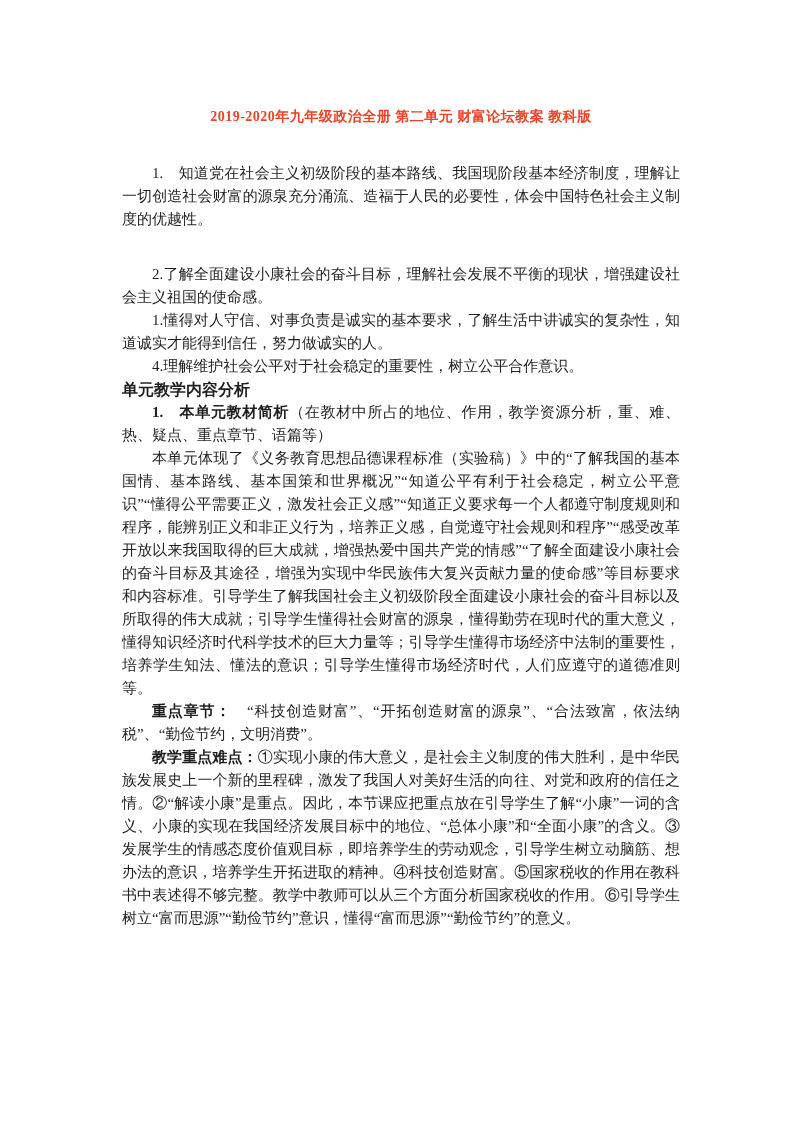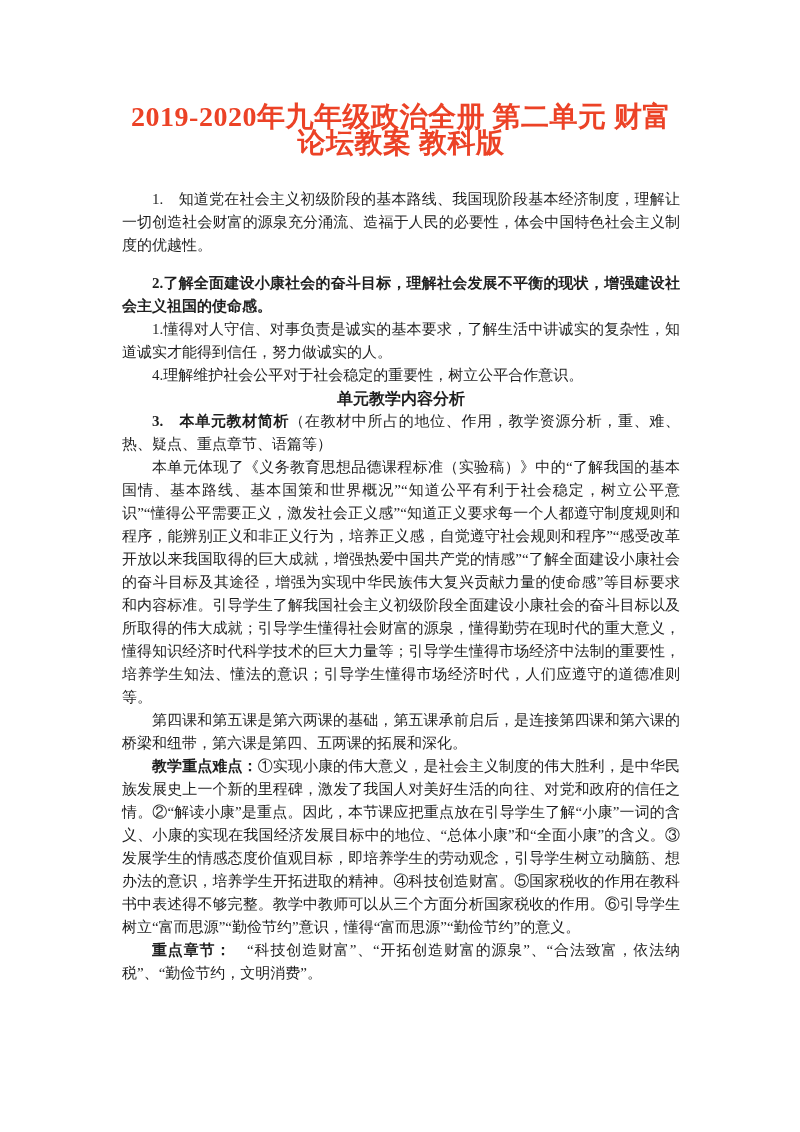--- a/index.html
+++ b/index.html
@@ -11,62 +11,59 @@
     background: #ffffff;
     overflow: hidden;
     font-family: "Liberation Serif", "DejaVu Serif", serif;
     color: #1f1f1f;
   }
   .content {
     padding: 104px 120px 0 122px;
   }
   .doc-title {
     margin: 0 0 32px 0;
-    font-size: 28px;
+    font-size: 14px;
     font-weight: bold;
     text-align: center;
     line-height: 26px;
     letter-spacing: 0.5px;
     font-family: "Liberation Serif", "DejaVu Serif", serif;
   }
   .doc-body {
     font-size: 15px;
     line-height: 23px;
   }
   .para {
     margin: 0;
     text-align: justify;
     text-indent: 2em;
   }
   .para.center {
-    text-align: center;
     text-indent: 0;
   }
   .para.heading {
     font-weight: bold;
     font-size: 16px;
   }
   .para.space-before {
-    margin-top: 15px;
-    font-weight: bold;
+    margin-top: 32px;
   }
   .b { font-weight: bold; }
 </style>
 </head>
 <body>
 
 <div class="page">
   <div class="content">
     <h1 class="doc-title" style="color: rgb(236, 66, 38);">2019-2020年九年级政治全册 第二单元 财富论坛教案 教科版</h1>
     <div class="doc-body">
         <p class="para"><span>1.　知道党在社会主义初级阶段的基本路线、我国现阶段基本经济制度，理解让一切创造社会财富的源泉充分涌流、造福于人民的必要性，体会中国特色社会主义制度的优越性。</span></p>
         <p class="para space-before"><span>2.了解全面建设小康社会的奋斗目标，理解社会发展不平衡的现状，增强建设社会主义祖国的使命感。</span></p>
         <p class="para"><span>1.懂得对人守信、对事负责是诚实的基本要求，了解生活中讲诚实的复杂性，知道诚实才能得到信任，努力做诚实的人。</span></p>
         <p class="para"><span>4.理解维护社会公平对于社会稳定的重要性，树立公平合作意识。</span></p>
         <p class="para center heading"><span class="b">单元教学内容分析</span></p>
-        <p class="para"><span class="b">3.　本单元教材简析</span><span>（在教材中所占的地位、作用，教学资源分析，重、难、热、疑点、重点章节、语篇等）</span></p>
+        <p class="para"><span class="b">1.　本单元教材简析</span><span>（在教材中所占的地位、作用，教学资源分析，重、难、热、疑点、重点章节、语篇等）</span></p>
         <p class="para"><span>本单元体现了《义务教育思想品德课程标准（实验稿）》中的“了解我国的基本国情、基本路线、基本国策和世界概况”“知道公平有利于社会稳定，树立公平意识”“懂得公平需要正义，激发社会正义感”“知道正义要求每一个人都遵守制度规则和程序，能辨别正义和非正义行为，培养正义感，自觉遵守社会规则和程序”“感受改革开放以来我国取得的巨大成就，增强热爱中国共产党的情感”“了解全面建设小康社会的奋斗目标及其途径，增强为实现中华民族伟大复兴贡献力量的使命感”等目标要求和内容标准。引导学生了解我国社会主义初级阶段全面建设小康社会的奋斗目标以及所取得的伟大成就；引导学生懂得社会财富的源泉，懂得勤劳在现时代的重大意义，懂得知识经济时代科学技术的巨大力量等；引导学生懂得市场经济中法制的重要性，培养学生知法、懂法的意识；引导学生懂得市场经济时代，人们应遵守的道德准则等。</span></p>
-        <p class="para"><span>第四课和第五课是第六两课的基础，第五课承前启后，是连接第四课和第六课的桥梁和纽带，第六课是第四、五两课的拓展和深化。</span></p>
+        <p class="para"><span class="b">重点章节：</span><span>　“科技创造财富”、“开拓创造财富的源泉”、“合法致富，依法纳税”、“勤俭节约，文明消费”。</span></p>
         <p class="para"><span class="b">教学重点难点：</span><span>①实现小康的伟大意义，是社会主义制度的伟大胜利，是中华民族发展史上一个新的里程碑，激发了我国人对美好生活的向往、对党和政府的信任之情。②“解读小康”是重点。因此，本节课应把重点放在引导学生了解“小康”一词的含义、小康的实现在我国经济发展目标中的地位、“总体小康”和“全面小康”的含义。③发展学生的情感态度价值观目标，即培养学生的劳动观念，引导学生树立动脑筋、想办法的意识，培养学生开拓进取的精神。④科技创造财富。⑤国家税收的作用在教科书中表述得不够完整。教学中教师可以从三个方面分析国家税收的作用。⑥引导学生树立“富而思源”“勤俭节约”意识，懂得“富而思源”“勤俭节约”的意义。</span></p>
-        <p class="para"><span class="b">重点章节：</span><span>　“科技创造财富”、“开拓创造财富的源泉”、“合法致富，依法纳税”、“勤俭节约，文明消费”。</span></p>
       </div>
   </div>
 </div>
 
 </body></html>

